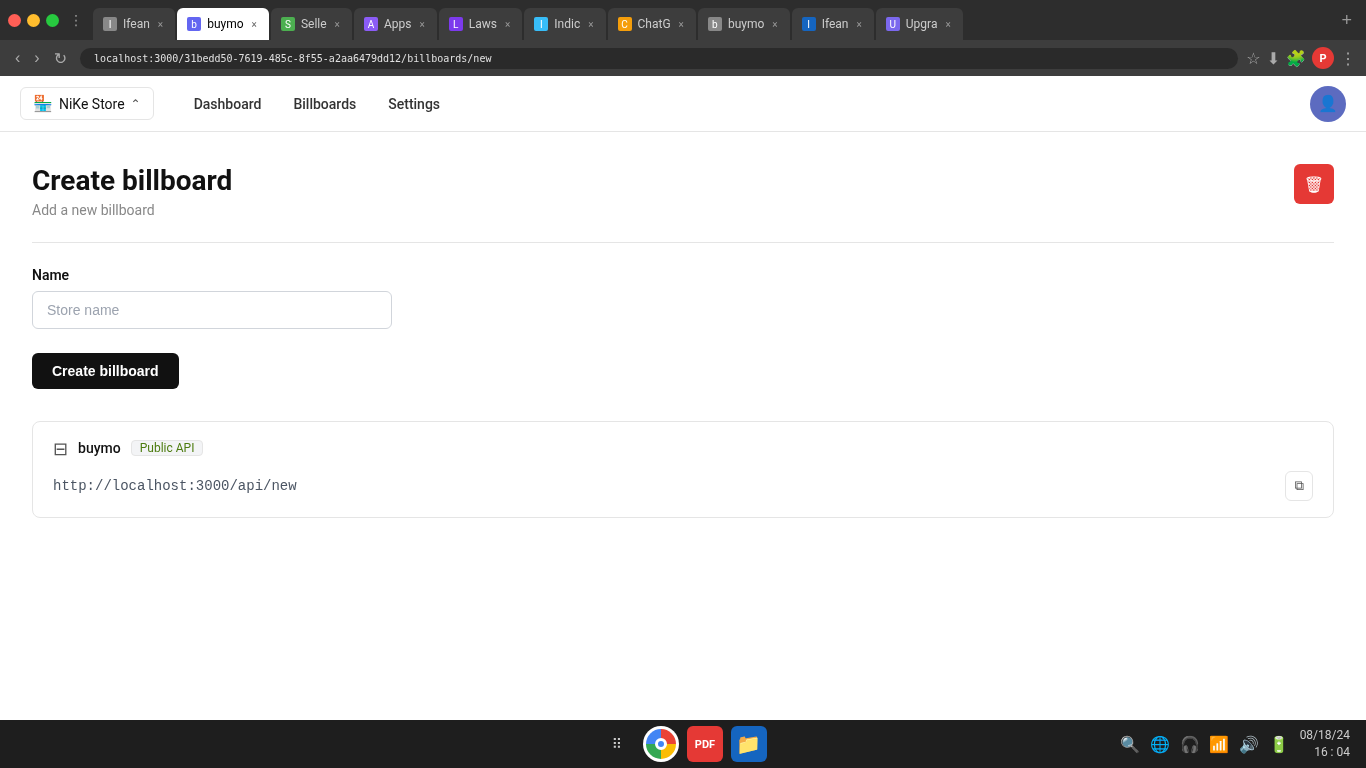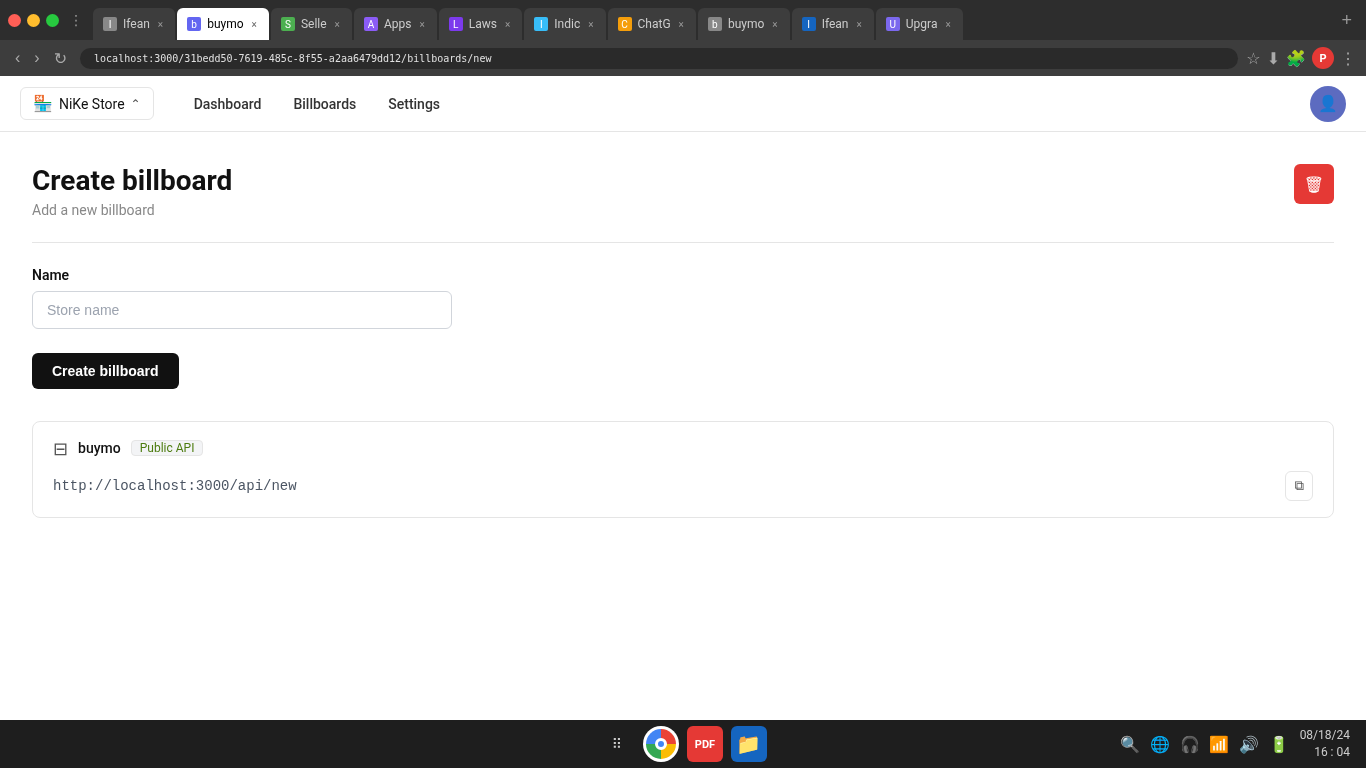--- a/index.html
+++ b/index.html
@@ -108,21 +108,21 @@
       cursor: pointer; color: white; font-size: 16px;
     }
 
     
     .divider { border: none; border-top: 1px solid #e5e5e5; margin: 8px 0 24px 0; }
 
     
     .form-group { margin-bottom: 24px; }
     .form-label { font-size: 14px; font-weight: 600; color: #111; margin-bottom: 8px; display: block; }
     .form-input {
-      width: 420px; padding: 10px 14px;
+      width: 360px; padding: 10px 14px;
       border: 1px solid #d1d5db; border-radius: 6px;
       font-size: 14px; color: #111;
       outline: none; background: #fff;
     }
     .form-input::placeholder { color: #9ca3af; }
 
     .create-btn {
       background: #111; color: #fff; border: none;
       border-radius: 6px; padding: 10px 20px;
       font-size: 14px; font-weight: 600; cursor: pointer;

